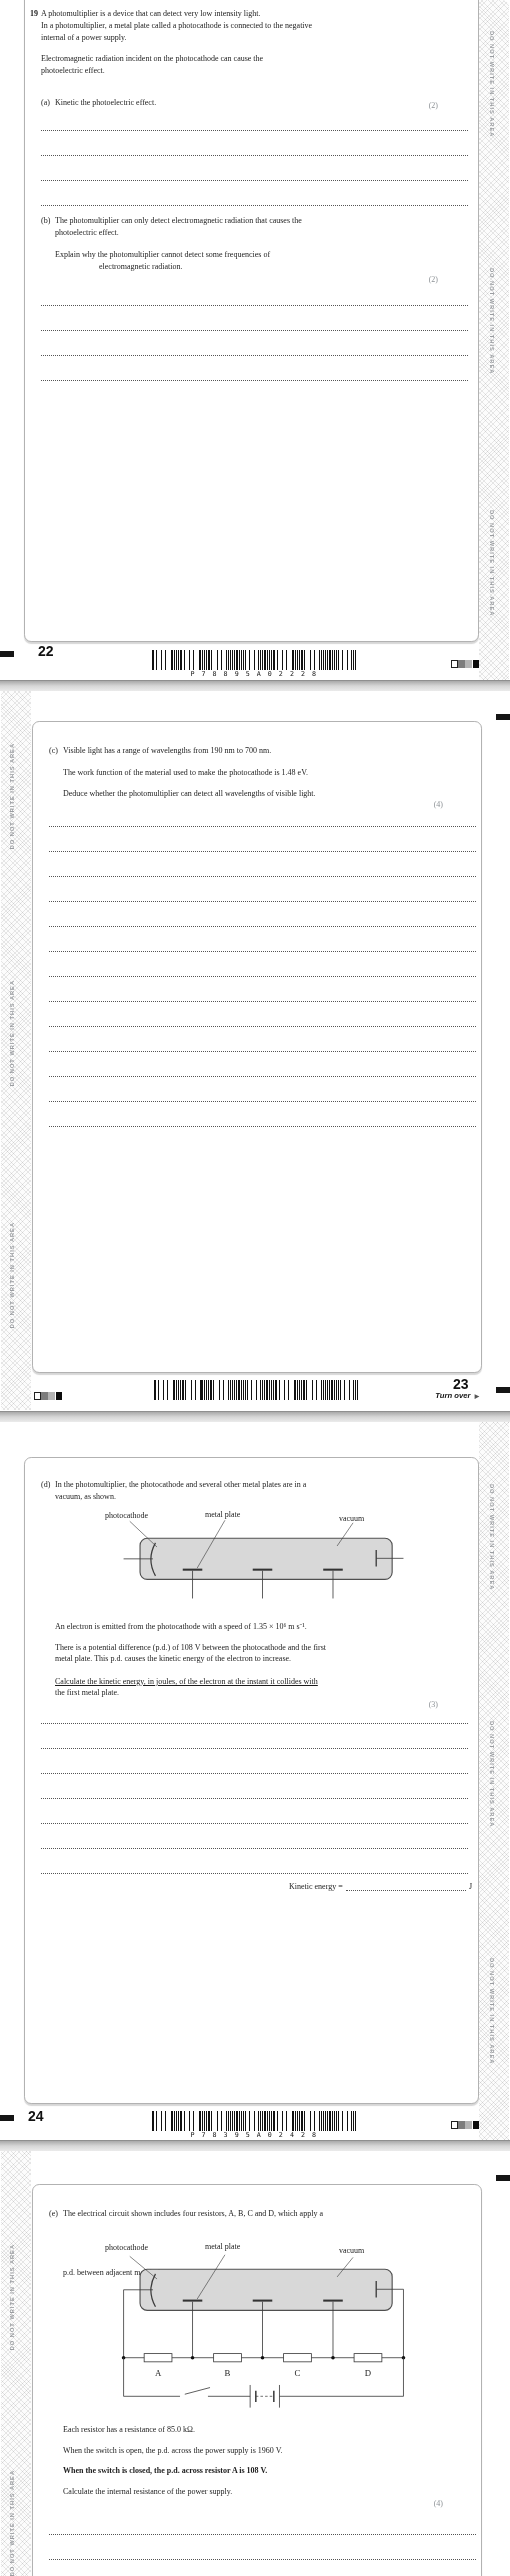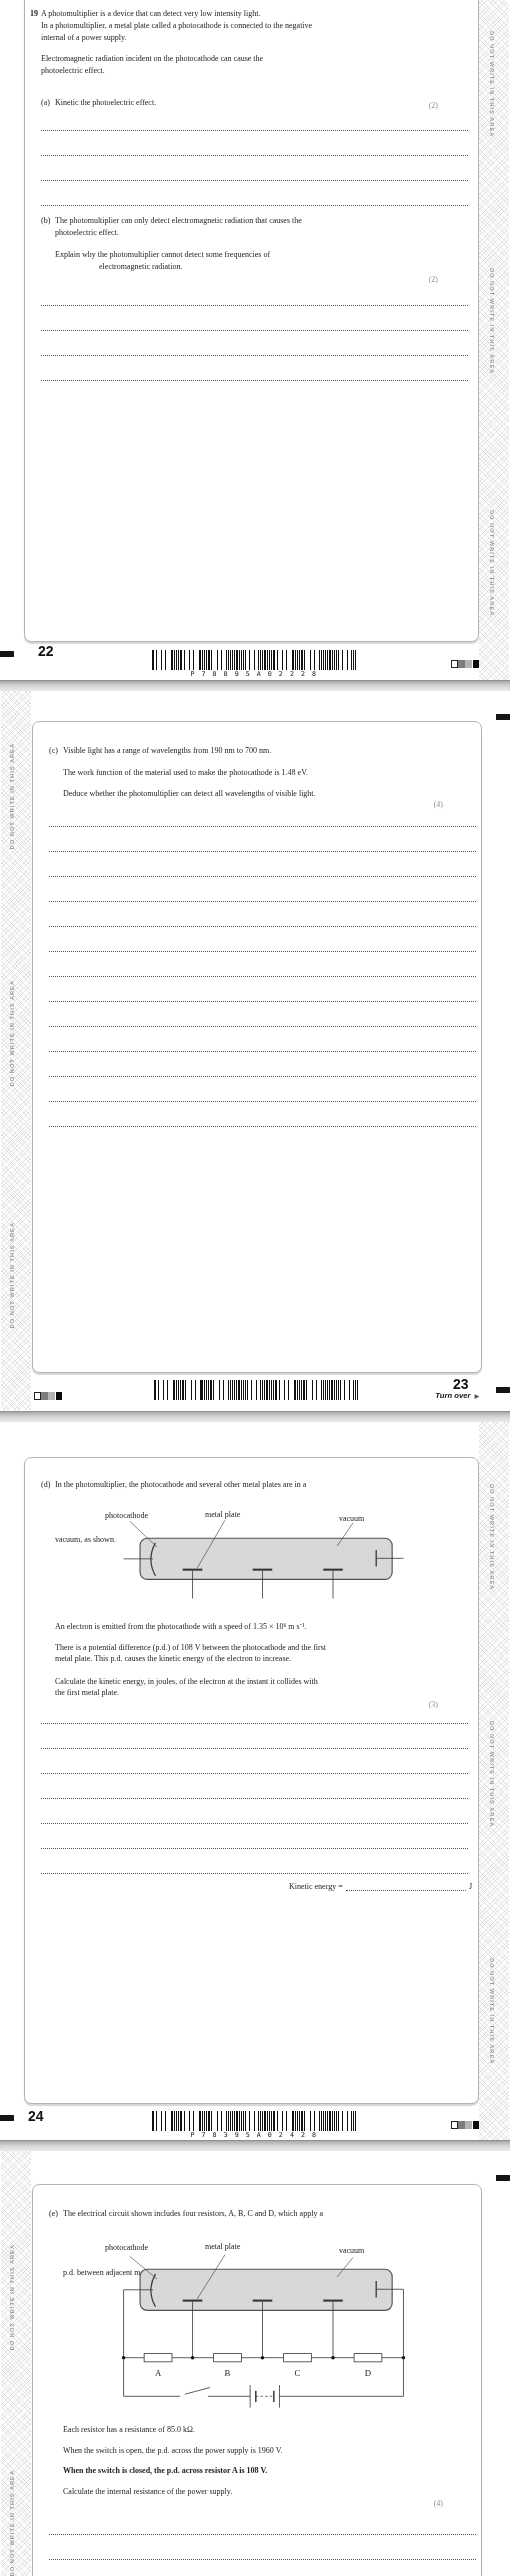--- a/index.html
+++ b/index.html
@@ -149,21 +149,21 @@
 
   <div class="page" style="top:1422px;height:718px;">
     <div class="qbox" style="left:24px;top:35px;width:453px;height:645px;"></div>
     <div class="crosshatch" style="left:479px;"></div>
     <span class="sidebar-text" style="left:489px;top:62px;">DO NOT WRITE IN THIS AREA</span>
     <span class="sidebar-text" style="left:489px;top:299px;">DO NOT WRITE IN THIS AREA</span>
     <span class="sidebar-text" style="left:489px;top:536px;">DO NOT WRITE IN THIS AREA</span>
 
     <span class="t" style="left:41px;top:58px;">(d)</span>
     <span class="t" style="left:55px;top:58px;">In the photomultiplier, the photocathode and several other metal plates are in a</span>
-    <span class="t" style="left:55px;top:70px;margin-top:43px;">vacuum, as shown.</span>
+    <span class="t" style="left:55px;top:70px;">vacuum, as shown.</span>
 
     <span class="figlabel" style="left:105px;top:89px;">photocathode</span>
     <span class="figlabel" style="left:205px;top:88px;">metal plate</span>
     <span class="figlabel" style="left:339px;top:92px;">vacuum</span>
 
     <svg style="left:103px;top:98px;" width="319" height="88" viewBox="0 0 620 170">
       <rect x="72" y="35" width="490" height="80" rx="14" fill="#d8d8d8" stroke="#4f4f4f" stroke-width="2.2"></rect>
       <line x1="52" y1="2" x2="105" y2="52" stroke-width="1.2"></line>
       <line x1="237" y1="0" x2="183" y2="93" stroke-width="1.2"></line>
       <line x1="486" y1="5" x2="455" y2="50" stroke-width="1.2"></line>
@@ -175,21 +175,21 @@
       <line x1="174" y1="98" x2="174" y2="152" stroke-width="1.6"></line>
       <line x1="310" y1="98" x2="310" y2="152" stroke-width="1.6"></line>
       <line x1="447" y1="98" x2="447" y2="152" stroke-width="1.6"></line>
       <line x1="531" y1="58" x2="531" y2="90" stroke-width="2.6"></line>
       <line x1="531" y1="74" x2="584" y2="74" stroke-width="1.6"></line>
     </svg>
 
     <span class="t" style="left:55px;top:198px;">An electron is emitted from the photocathode with a speed of 1.35 × 10⁶ m s⁻¹.</span>
     <span class="t" style="left:55px;top:221px;">There is a potential difference (p.d.) of 108 V between the photocathode and the first</span>
     <span class="t" style="left:55px;top:232px;">metal plate. This p.d. causes the kinetic energy of the electron to increase.</span>
-    <span class="t" style="left:55px;top:255px;">Calculate the kinetic energy, in joules, of the electron at the instant it collides with</span>
+    <span class="t" style="left:55px;top:255px;text-decoration:underline;">Calculate the kinetic energy, in joules, of the electron at the instant it collides with</span>
     <span class="t" style="left:55px;top:266px;">the first metal plate.</span>
     <span class="marks" style="left:407px;top:278px;">(3)</span>
     <div class="ans-lines" style="left:41px;top:277px;width:427px;">
         <div class="ans-line"></div>
         <div class="ans-line"></div>
         <div class="ans-line"></div>
         <div class="ans-line"></div>
         <div class="ans-line"></div>
         <div class="ans-line"></div>
         <div class="ans-line"></div>

